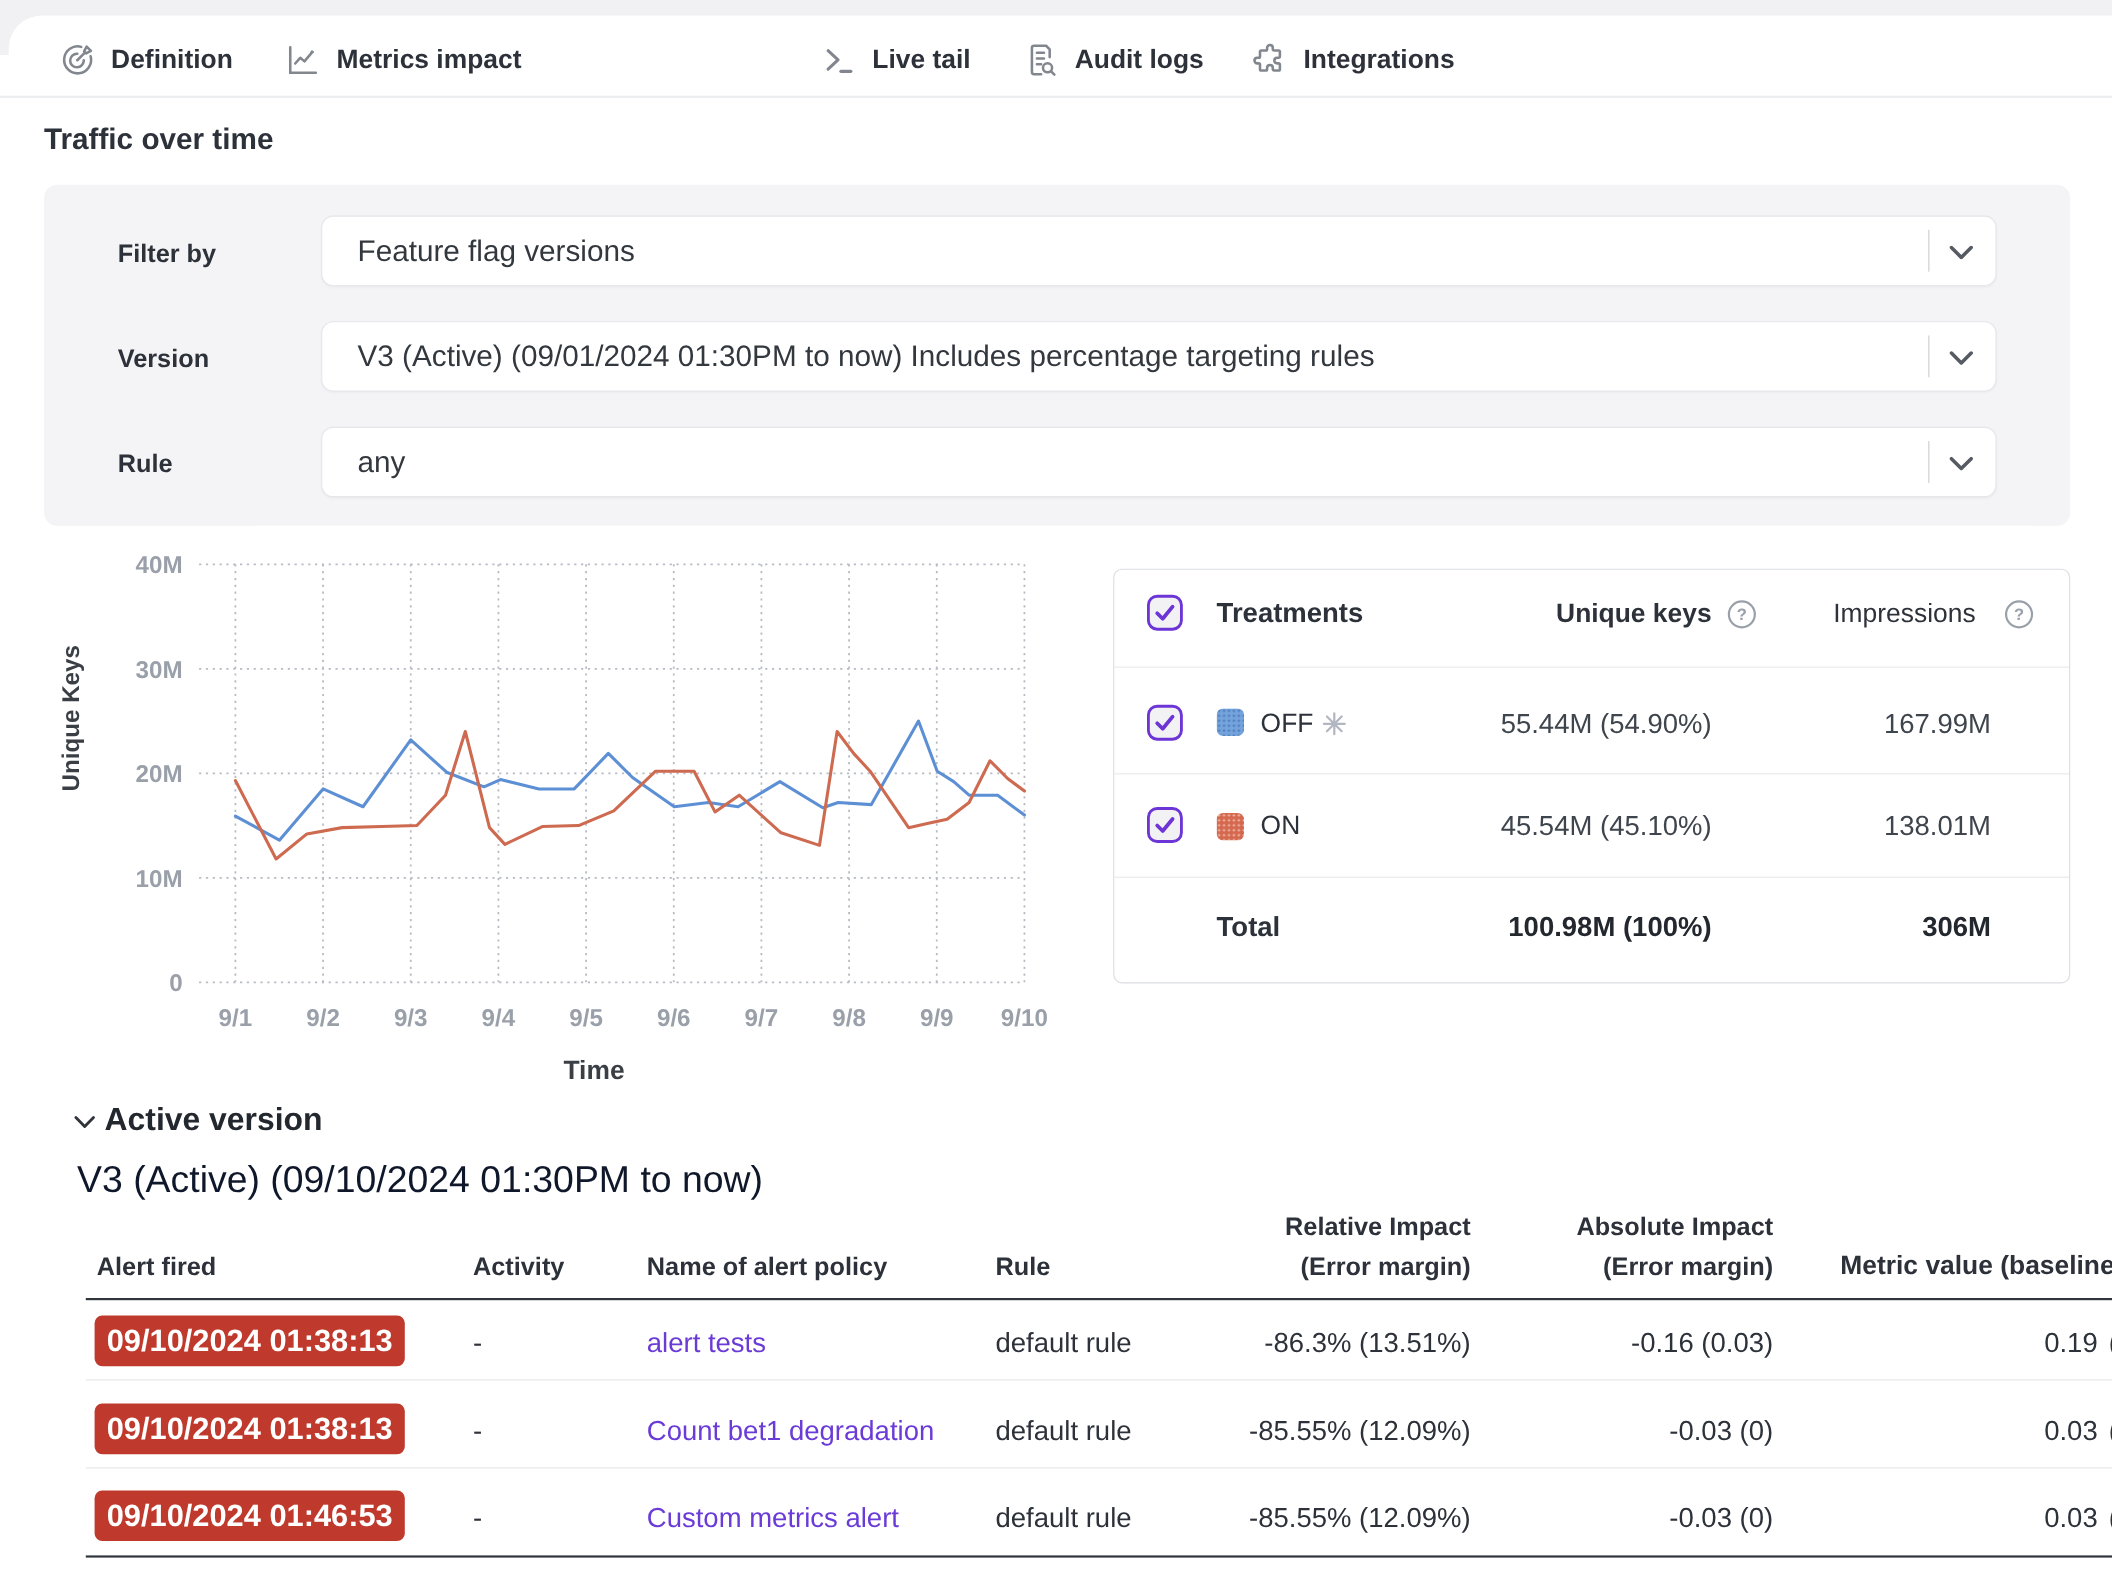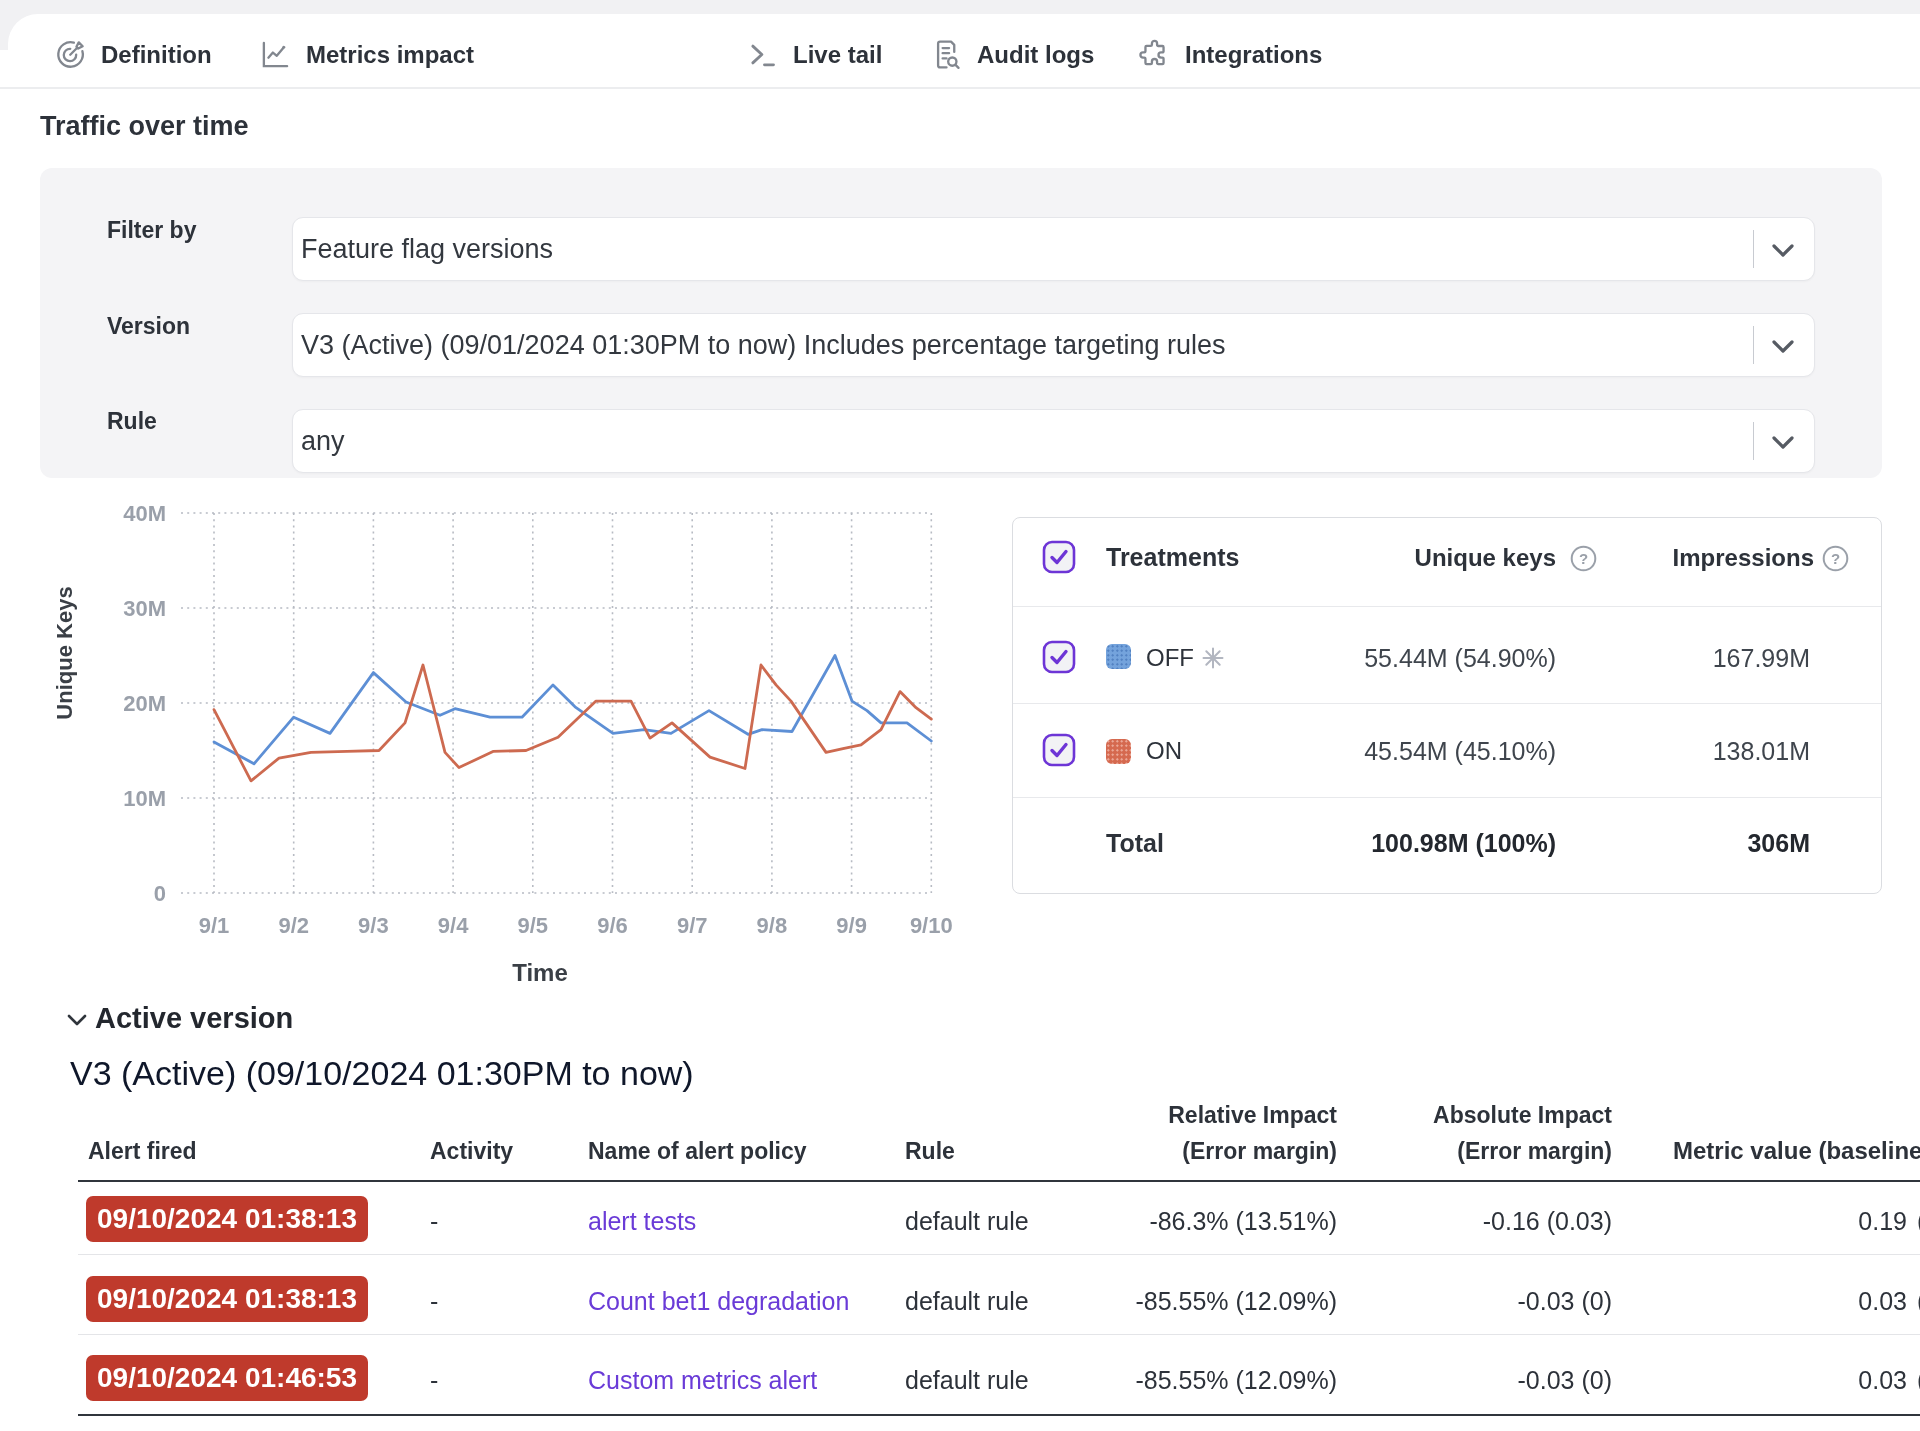--- a/index.html
+++ b/index.html
@@ -10,21 +10,21 @@
 
 .tabs { position:absolute; top:14px; left:0; width:1920px; height:75px; border-bottom:2px solid #ecedef; }
 .tab { position:absolute; top:0; height:73px; padding-top:8px; display:flex; align-items:center; gap:15px; color:#2d323a; font-size:24px; font-weight:bold; }
 .tab svg { display:block; }
 .tab.active .under { position:absolute; left:-15px; right:-10px; bottom:-2px; height:5px; background:#7433e0; border-radius:3px; }
 
 .h1 { position:absolute; left:40px; top:111px; font-size:27px; font-weight:bold; color:#2d323a; }
 
 .fpanel { position:absolute; left:40px; top:168px; width:1842px; height:310px; background:#f4f4f6; border-radius:12px; }
 .flabel { position:absolute; left:107px; font-size:23px; font-weight:bold; color:#2d323a; }
-.dd { position:absolute; left:292px; width:1523px; height:64px; background:#fff; border:1px solid #e5e6ea; border-radius:11px; box-shadow:0 1px 2px rgba(0,0,0,0.03); font-size:27px; color:#33383f; line-height:62px; padding-left:8px;margin-top:21px; }
+.dd { position:absolute; left:292px; width:1523px; height:64px; background:#fff; border:1px solid #e5e6ea; border-radius:11px; box-shadow:0 1px 2px rgba(0,0,0,0.03); font-size:27px; color:#33383f; line-height:62px; padding-left:32px; }
 .dd .sep { position:absolute; right:60px; top:12px; bottom:12px; width:1px; background:#c8cbd1; }
 .dd svg { position:absolute; right:20px; top:26px; }
 
 .chartwrap { position:absolute; left:0; top:480px; }
 
 .tpanel { position:absolute; left:1012px; top:517px; width:870px; height:377px; background:#fff; border:1px solid #dbdde1; border-radius:8px; }
 .tsep { position:absolute; left:0; width:100%; height:1px; background:#e8e9ec; }
 .cb { position:absolute; left:30px; }
 .tname { position:absolute; font-size:24px; color:#2d323a; }
 .tval { position:absolute; font-size:25px; color:#3f454d; text-align:right; }
@@ -146,21 +146,21 @@
 <div class="cb" style="left:1042px; top:540px;"><svg width="34" height="34" viewBox="0 0 34 34">
       <rect x="2" y="2" width="30" height="30" rx="8" fill="#f2f2f5" stroke="#6d35d6" stroke-width="2.6"></rect>
       <path d="M10 17.5 l5 5 9-11" fill="none" stroke="#6d35d6" stroke-width="3.4" stroke-linecap="round" stroke-linejoin="round"></path>
     </svg></div>
 <div class="tname" style="left:1106px; top:543px; font-weight:bold; font-size:25px;">Treatments</div>
 <div class="tval" style="right:364px; top:544px; font-weight:bold; font-size:24px; color:#2d323a;">Unique keys</div>
 <div style="position:absolute; left:1570px; top:545px;"><svg width="27" height="27" viewBox="0 0 27 27">
       <circle cx="13.5" cy="13.5" r="11.8" fill="none" stroke="#9aa0a9" stroke-width="2"></circle>
       <text x="13.5" y="19" font-size="15" font-weight="bold" fill="#9aa0a9" text-anchor="middle" font-family="Liberation Sans">?</text>
     </svg></div>
-<div class="tval" style="right:106px; top:544px; font-weight:bold; font-size:24px; color:#2d323a;">Impressions</div>
+<div class="tval" style="right:124px; top:544px; font-weight:normal; font-size:24px; color:#2d323a;">Impressions</div>
 <div style="position:absolute; left:1822px; top:545px;"><svg width="27" height="27" viewBox="0 0 27 27">
       <circle cx="13.5" cy="13.5" r="11.8" fill="none" stroke="#9aa0a9" stroke-width="2"></circle>
       <text x="13.5" y="19" font-size="15" font-weight="bold" fill="#9aa0a9" text-anchor="middle" font-family="Liberation Sans">?</text>
     </svg></div>
 <div class="tsep" style="left:1013px; width:868px; top:606px;"></div>
 
 <div class="cb" style="left:1042px; top:640px;"><svg width="34" height="34" viewBox="0 0 34 34">
       <rect x="2" y="2" width="30" height="30" rx="8" fill="#f2f2f5" stroke="#6d35d6" stroke-width="2.6"></rect>
       <path d="M10 17.5 l5 5 9-11" fill="none" stroke="#6d35d6" stroke-width="3.4" stroke-linecap="round" stroke-linejoin="round"></path>
     </svg></div>

